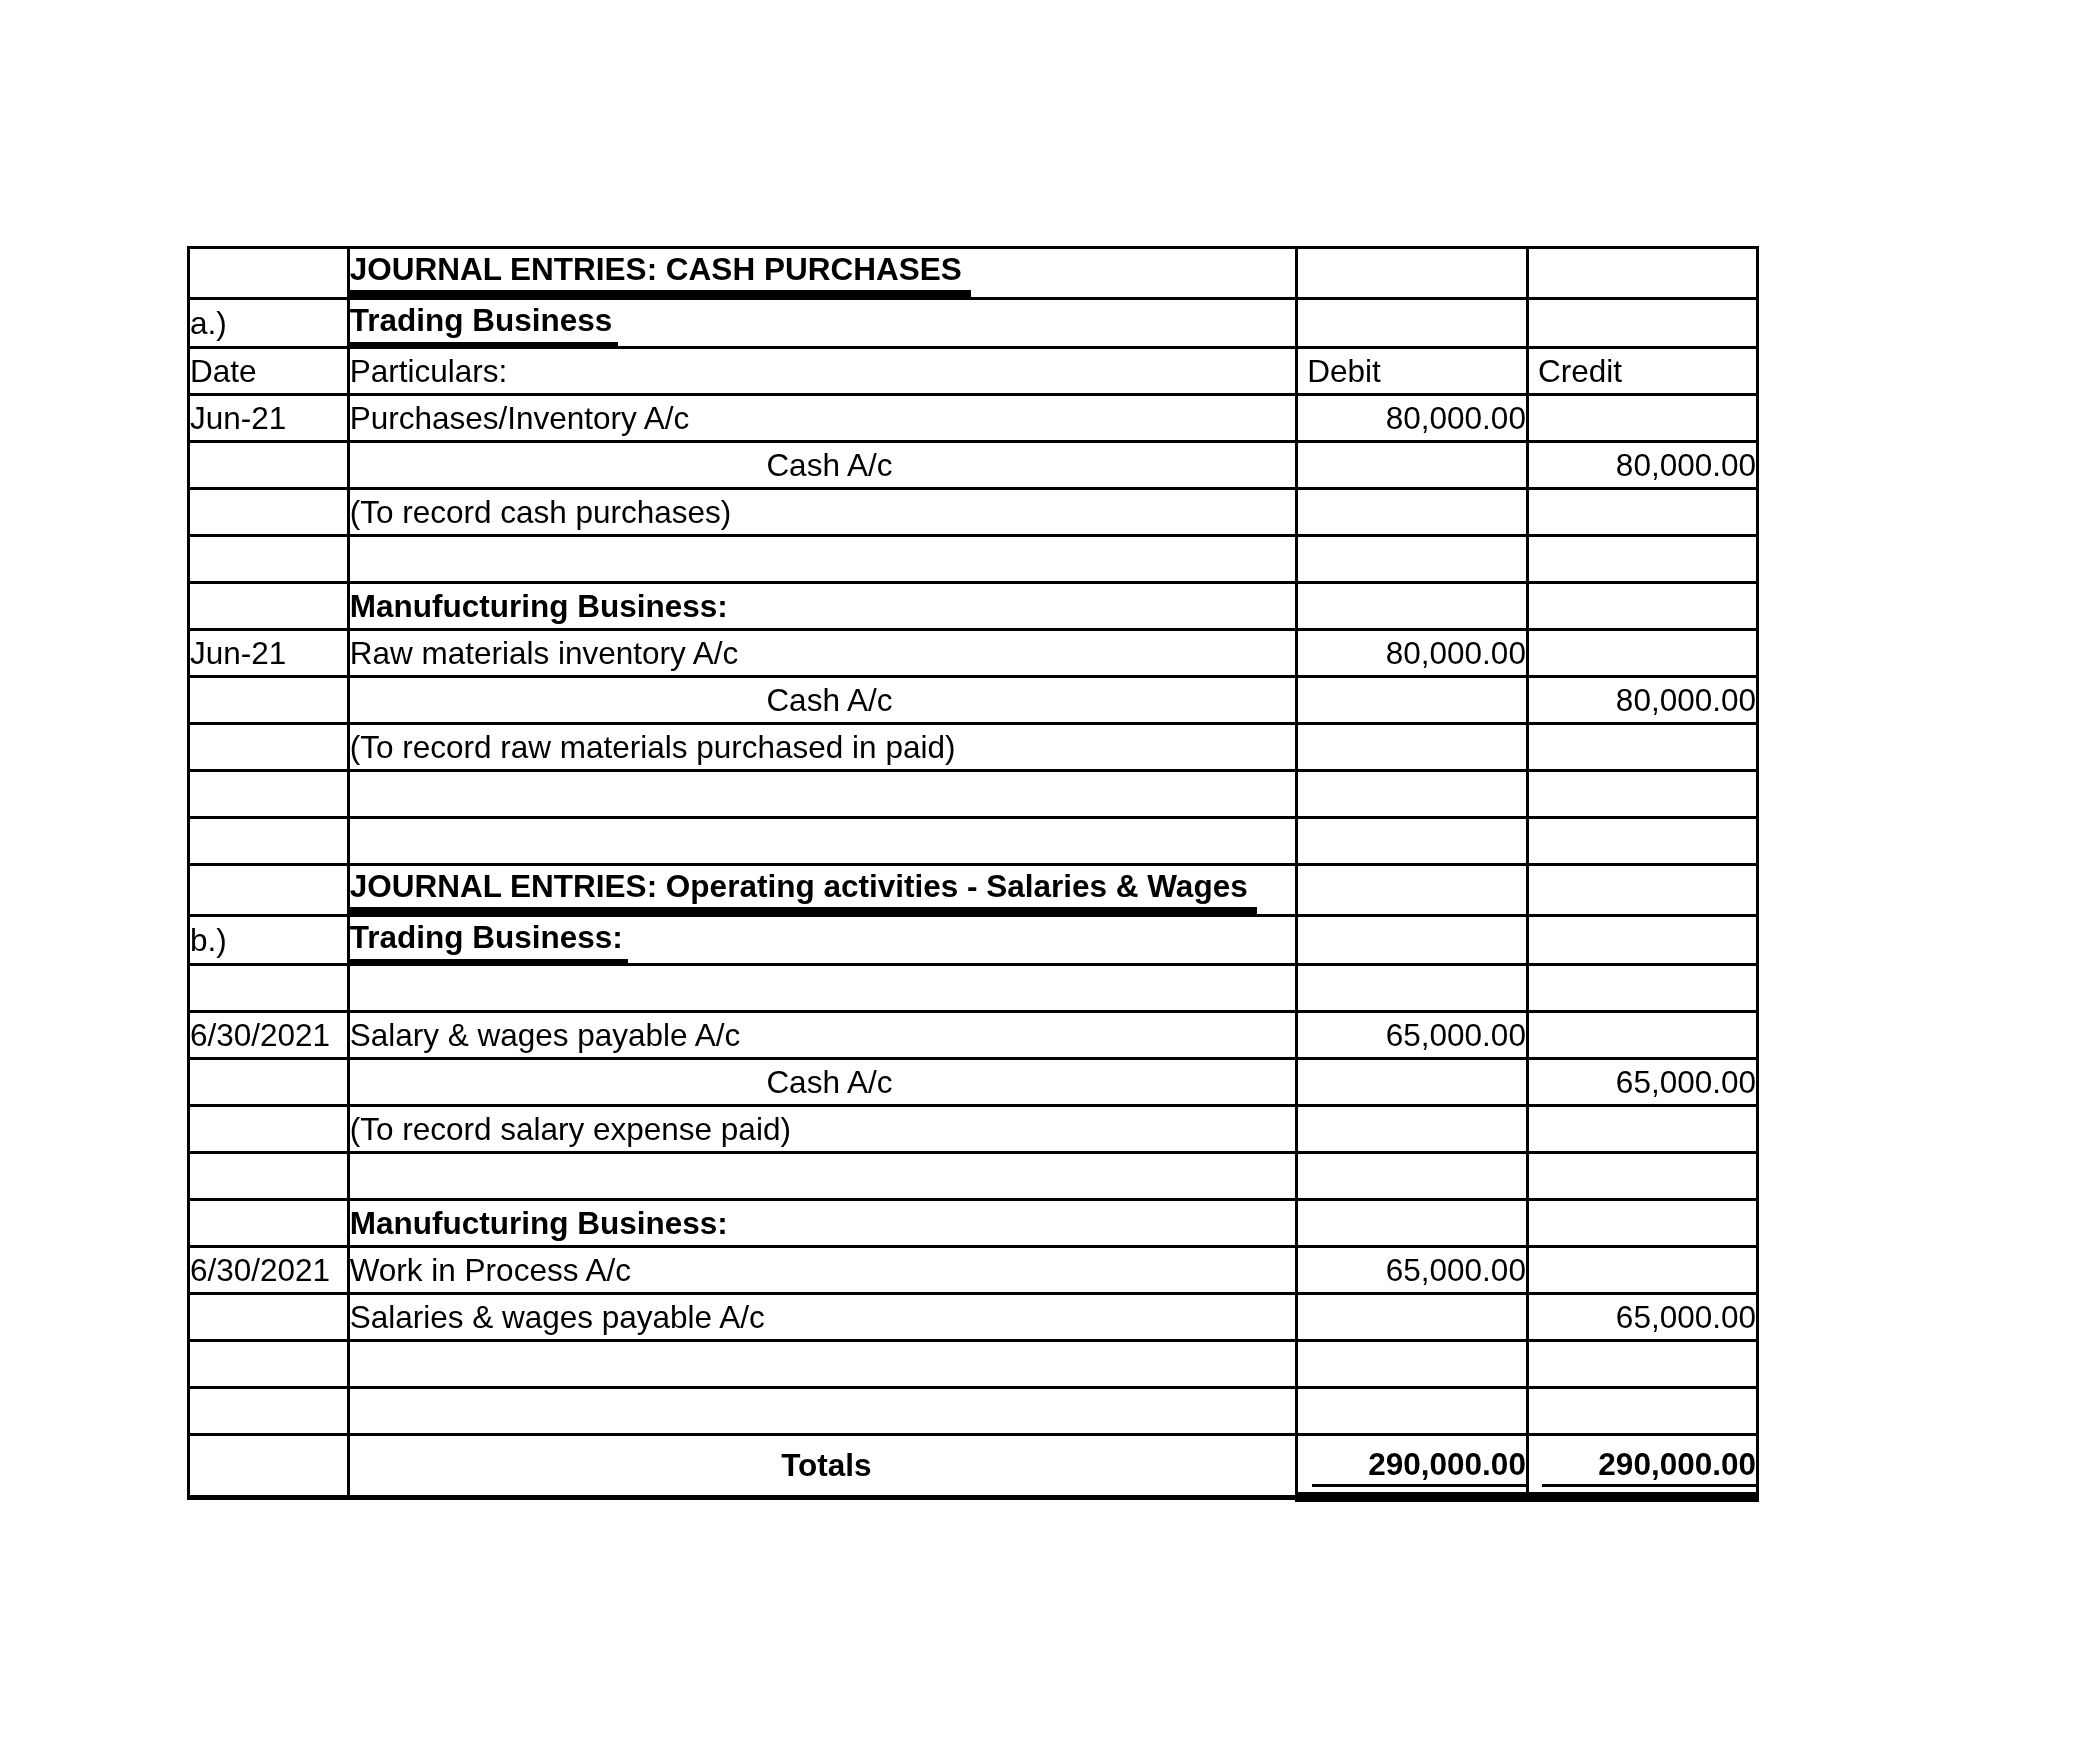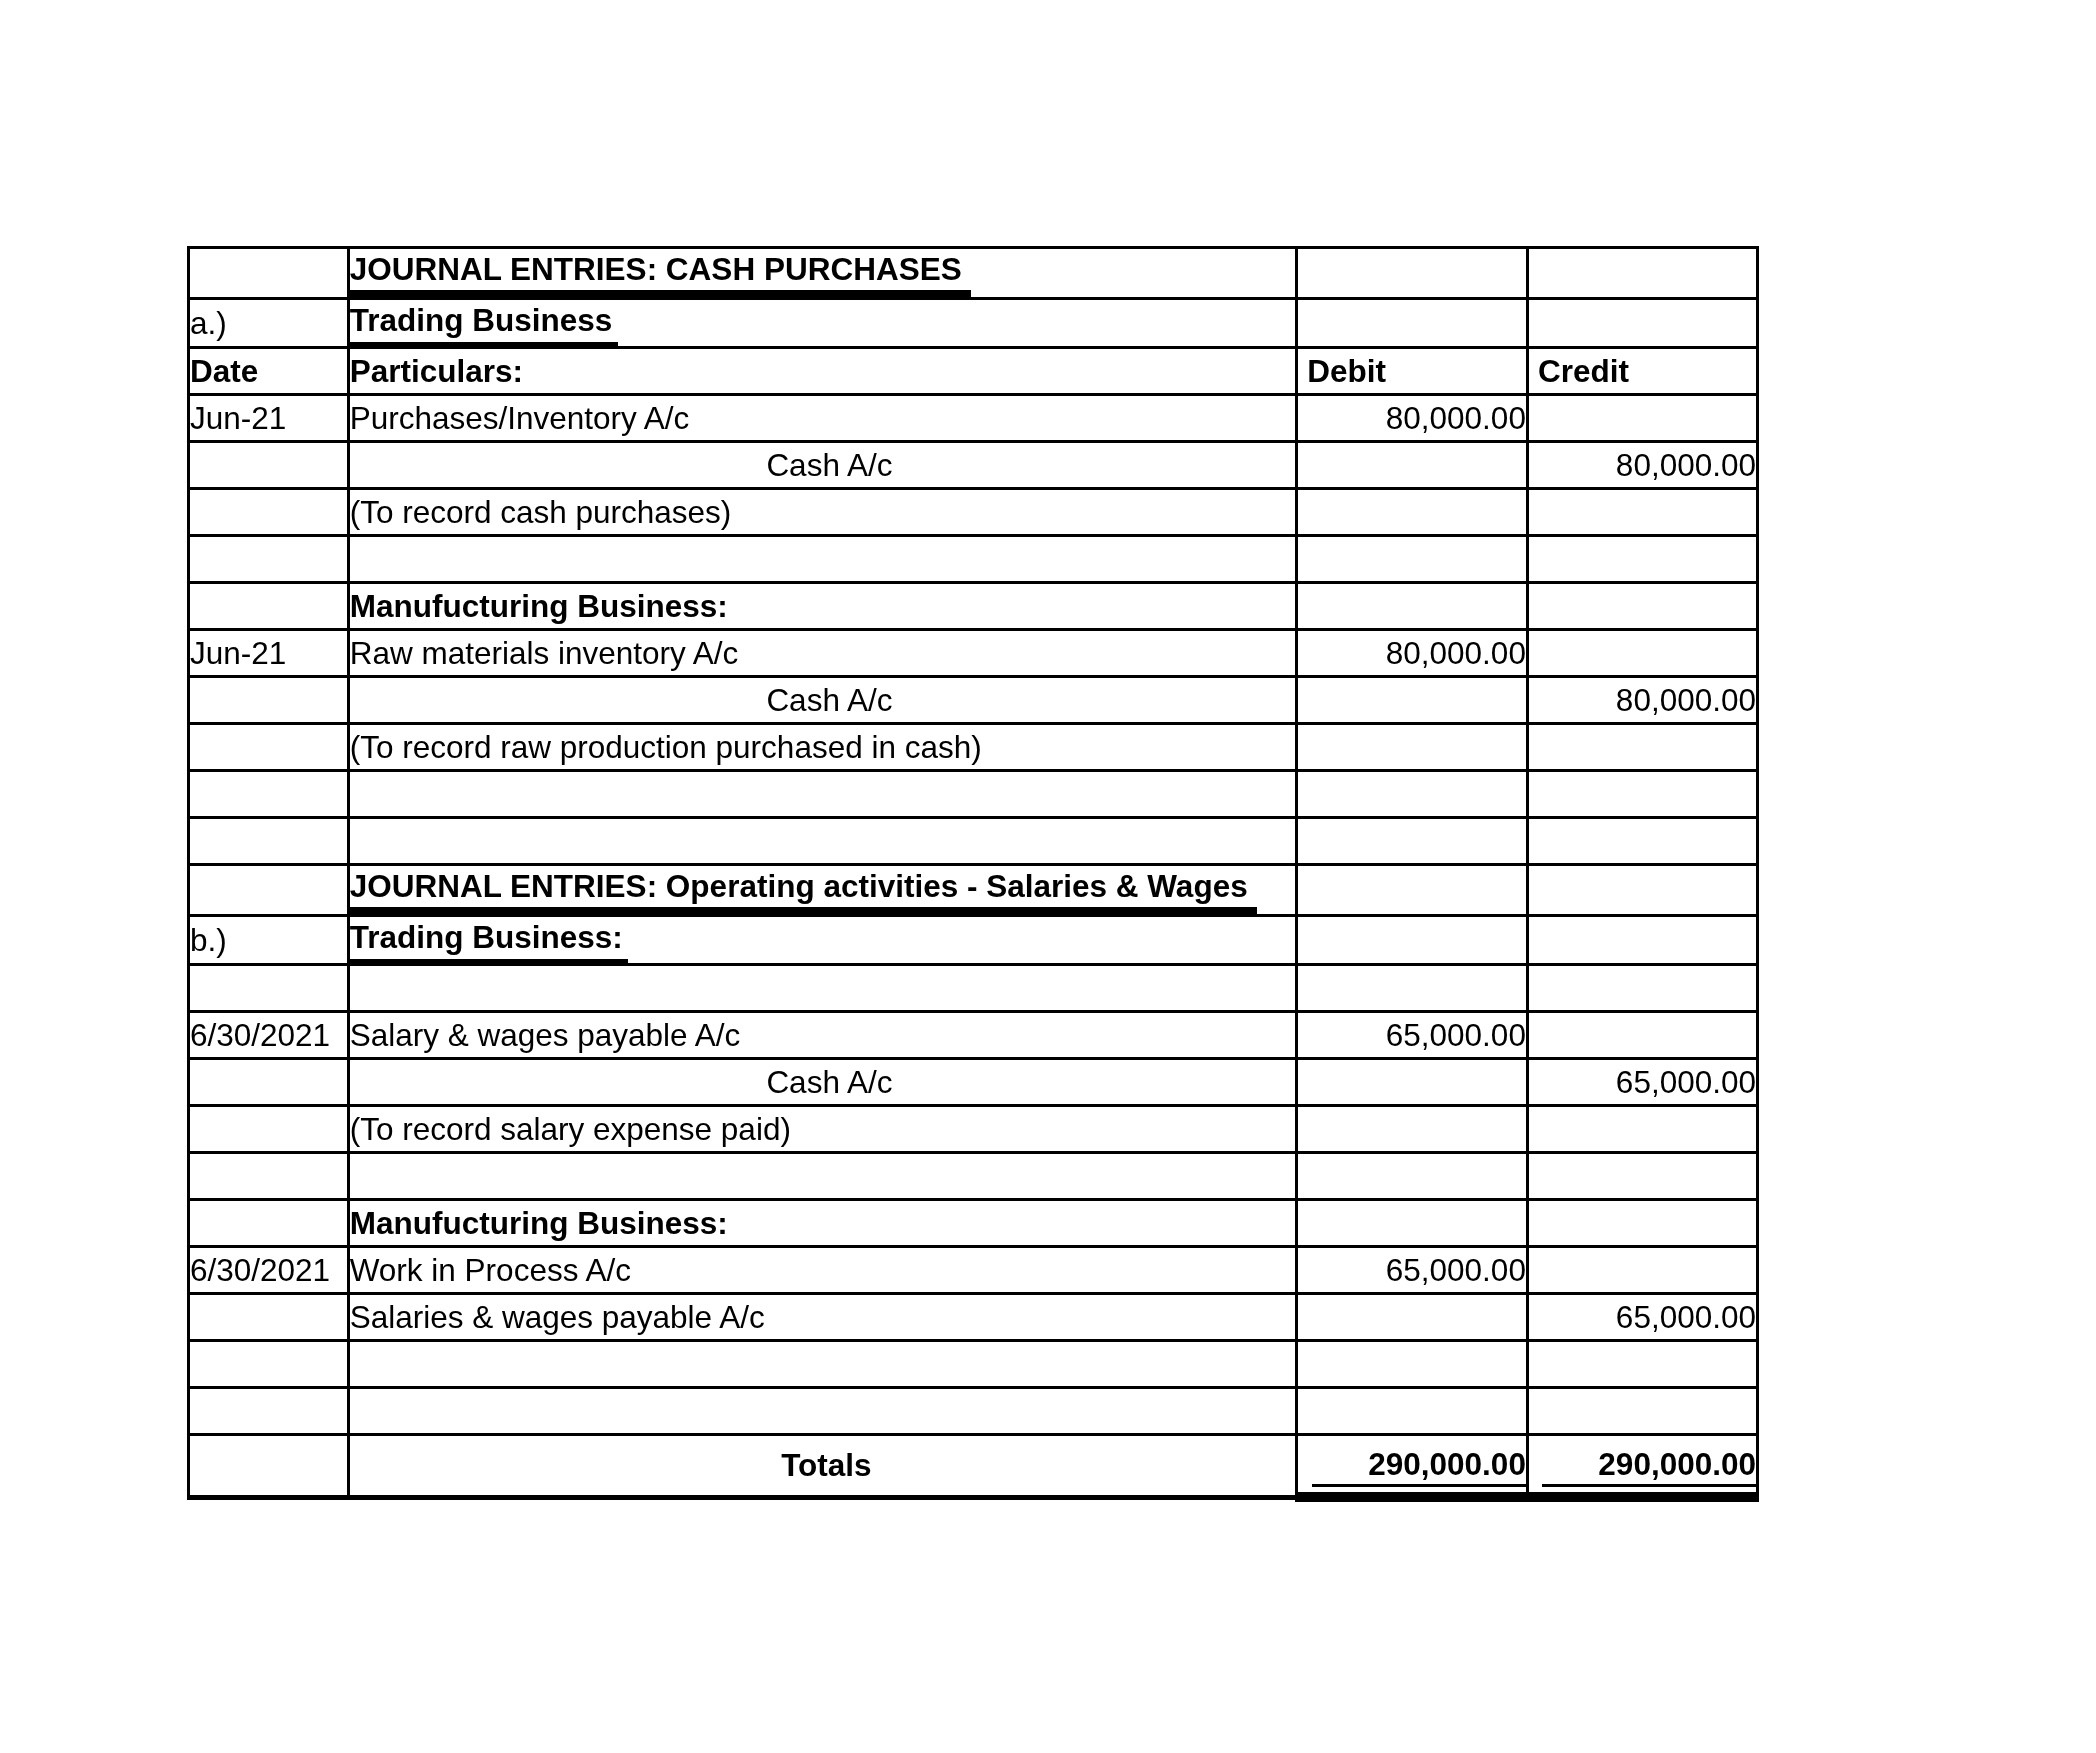--- a/index.html
+++ b/index.html
@@ -35,21 +35,21 @@
     padding: 0;
     white-space: nowrap;
     overflow: hidden;
     vertical-align: middle;
     background: #ffffff;
   }
   td.c-date { padding-left: 7.2px; }
   td.c-part { padding-left: 7.2px; }
   td.c-amt  { text-align: right; padding-right: 18px; }
 
-  tr.header td { font-weight: 700; margin-top: 24px; }
+  tr.header td { font-weight: 400; margin-top: 24px; }
   tr.header td.c-amt { text-align: left; padding-left: 9px; padding-right: 17px; }
 
   .u-title {
     display: inline-block;
     font-weight: 700;
     line-height: normal;
     border-bottom: 7.2px solid #000000;
     padding: 0 9px 1.8px 0;
     vertical-align: middle;
   }
@@ -156,21 +156,21 @@
             <td class="c-amt"></td>
           </tr>
           <tr class="contra">
             <td class="c-date"></td>
             <td class="c-part">Cash A/c</td>
             <td class="c-amt"></td>
             <td class="c-amt">80,000.00</td>
           </tr>
           <tr class="narration">
             <td class="c-date"></td>
-            <td class="c-part">(To record raw production purchased in cash)</td>
+            <td class="c-part">(To record raw materials purchased in paid)</td>
             <td class="c-amt"></td>
             <td class="c-amt"></td>
           </tr>
           <tr class="blank">
             <td class="c-date"></td>
             <td class="c-part"></td>
             <td class="c-amt"></td>
             <td class="c-amt"></td>
           </tr>
           <tr class="blank">

